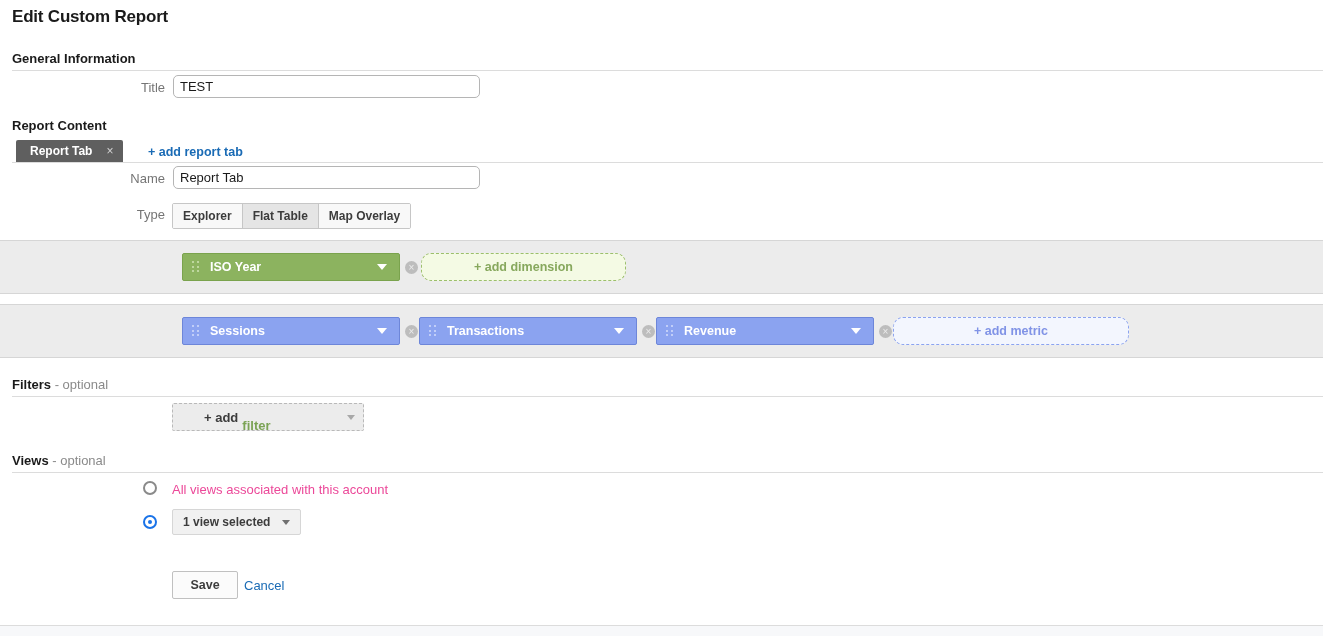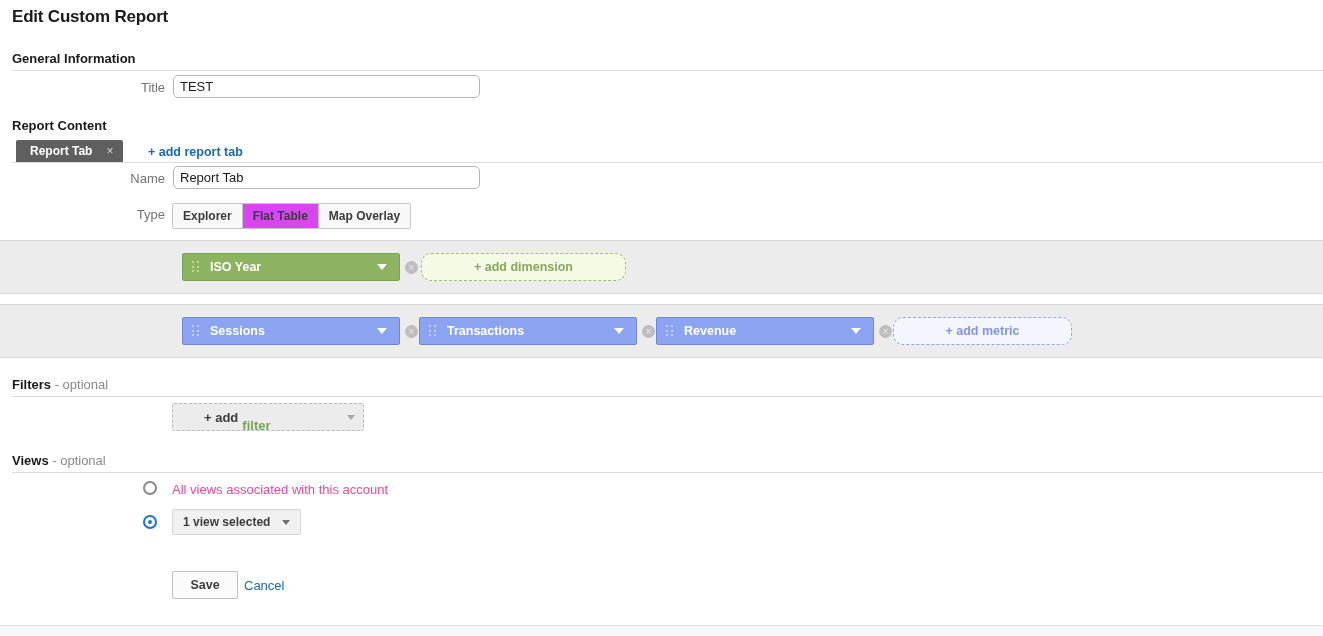--- a/index.html
+++ b/index.html
@@ -115,21 +115,21 @@
     display: flex;
     align-items: center;
     font-size: 12px;
     font-weight: bold;
     color: #3c3c3c;
     background: #f8f8f8;
     border-right: 1px solid #c6c6c6;
     cursor: pointer;
   }
   .seg:last-child { border-right: none; }
-  .seg.active { background: #d946ef; }
+  .seg.active { background: #e5e5e5; }
 
   
   .band {
     position: absolute;
     left: 0;
     width: 1323px;
     box-sizing: border-box;
     background: #ececec;
     border-top: 1px solid #d6d6d6;
     border-bottom: 1px solid #d6d6d6;
@@ -415,21 +415,21 @@
           <i></i>
           <i></i>
           <i></i>
           <i></i>
         </span>
       <span class="chip-label">Revenue</span>
       <span class="caret"></span>
     </div>
     <div class="remove-icon" style="left:879px; top:20px;">×</div>
 
-    <div class="add-box met" style="left:893px; top:12px; width:179px;">+ add metric</div>
+    <div class="add-box met" style="left:893px; top:12px; width:236px;">+ add metric</div>
   </div>
 
   <div class="section-title" style="top:377px;">
     <span>Filters</span><span class="optional"> - optional</span>
   </div>
   <div class="rule" style="top:396px;"></div>
 
   <div class="add-filter">
     <span class="a">+ add</span>
     <span class="b">filter</span>

